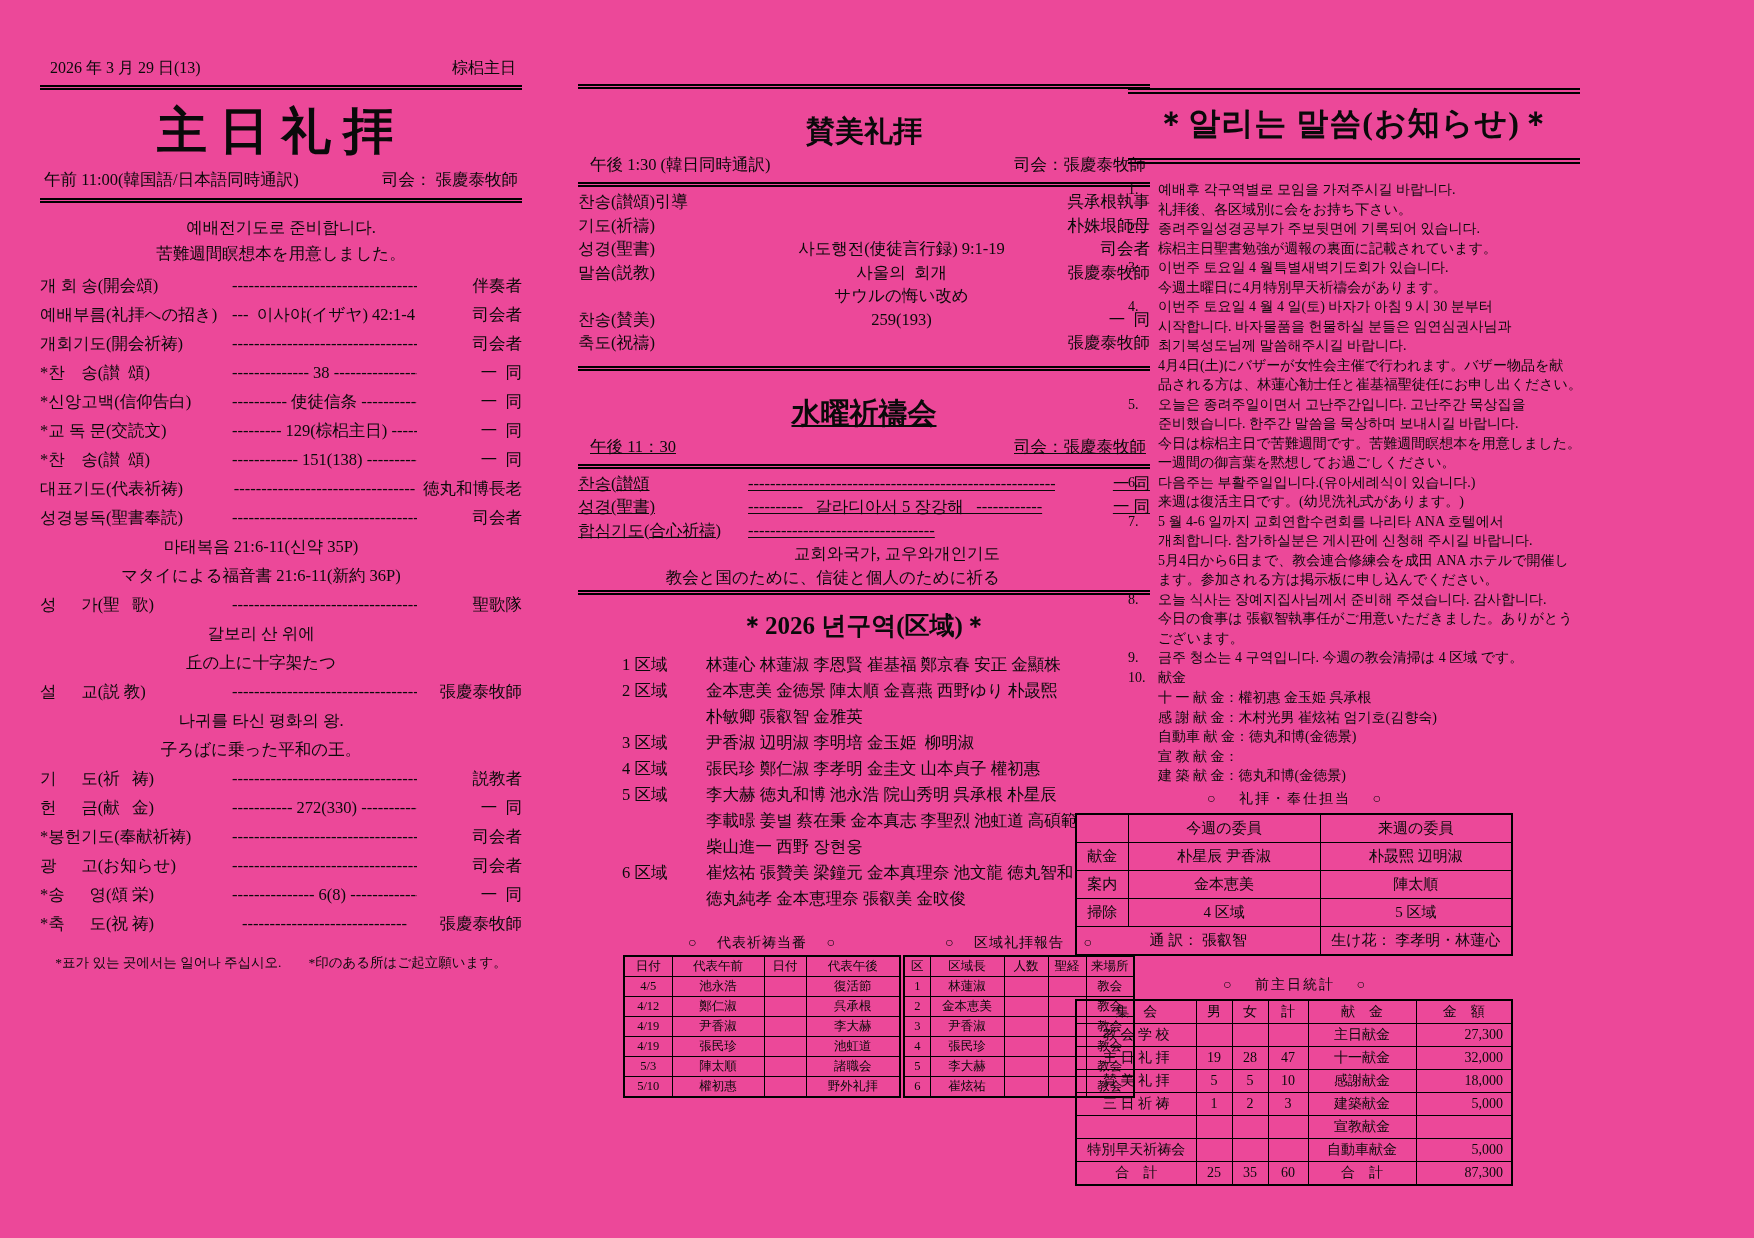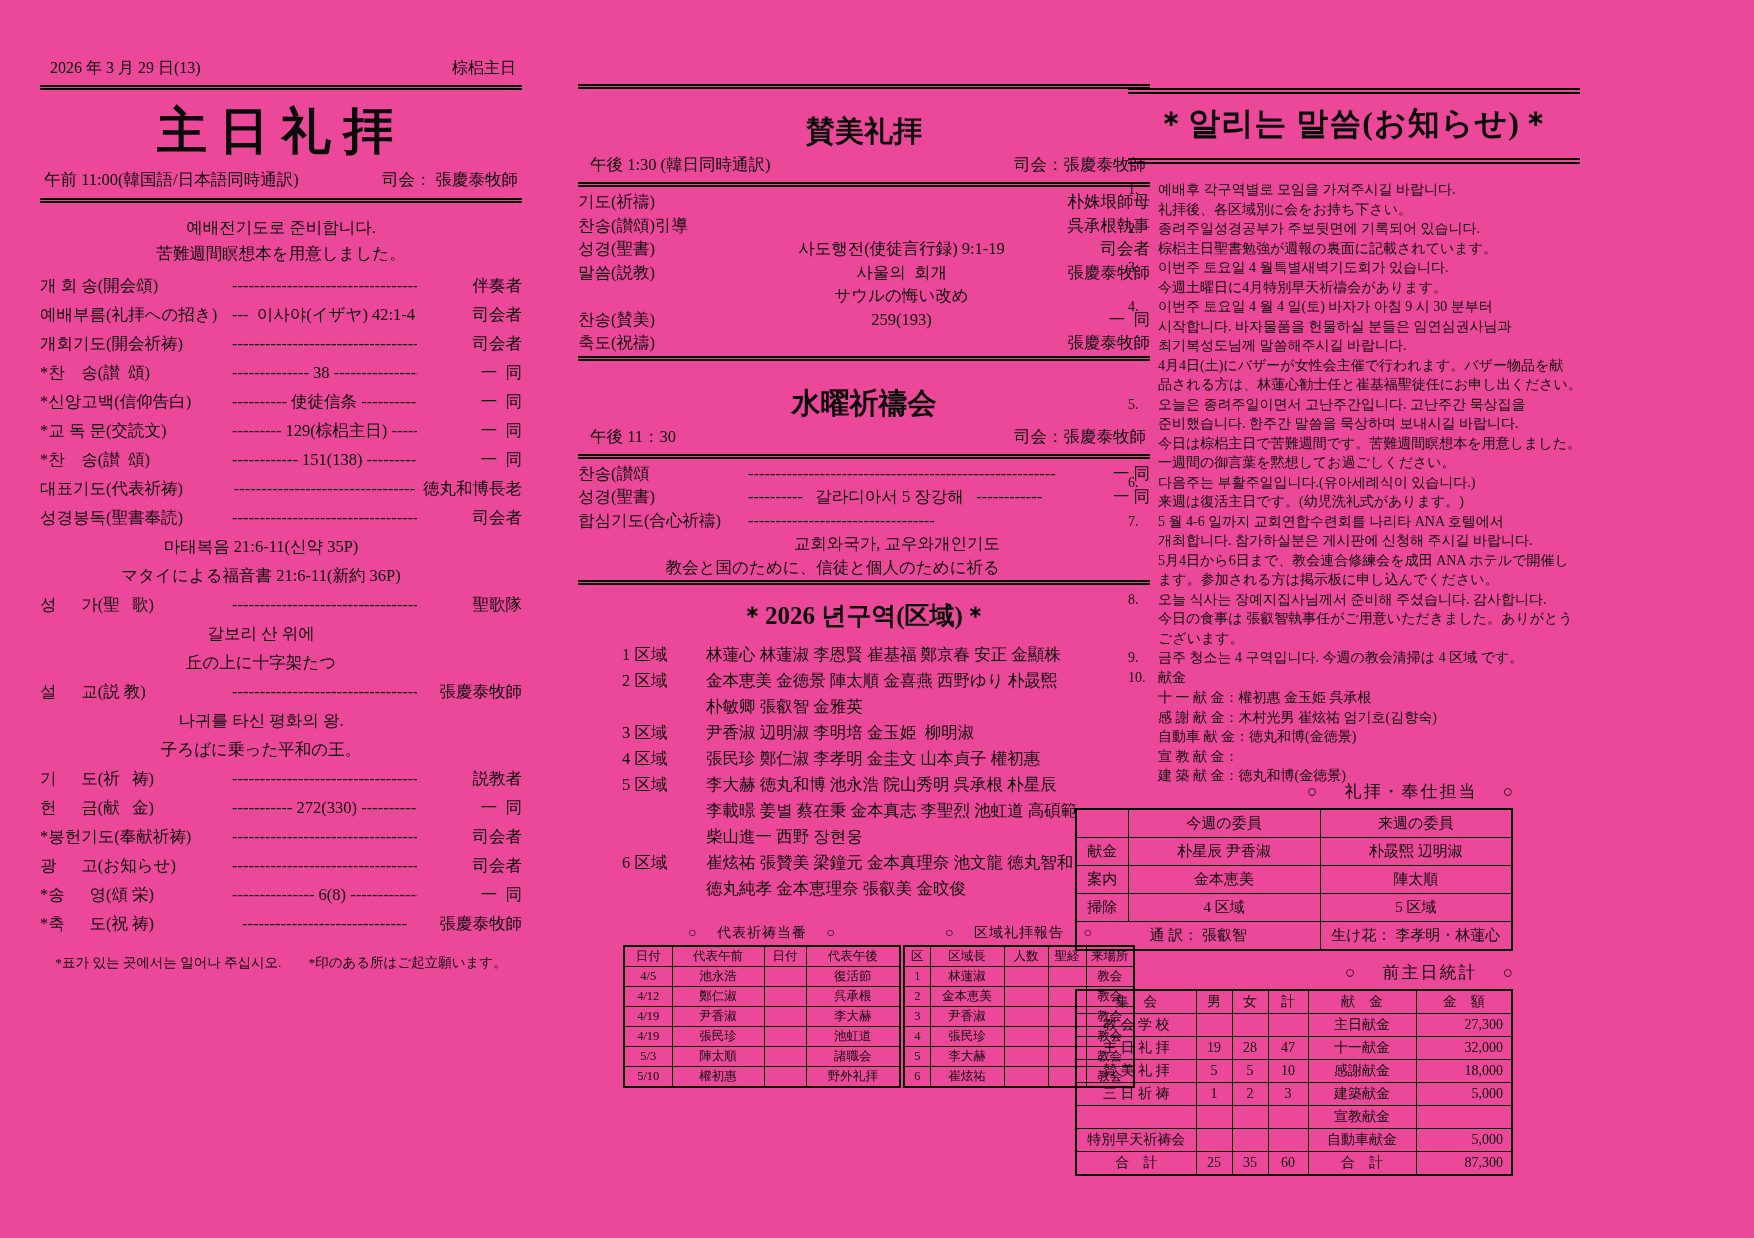--- a/index.html
+++ b/index.html
@@ -21,21 +21,21 @@
   .prog{margin-top:4px;}
   .prow{display:flex;align-items:baseline;min-height:29px;position:relative;font-size:16.5px;}
   .pl{width:192px;white-space:pre;overflow:hidden;}
   .pm{flex:1;text-align:center;white-space:pre;overflow:hidden;}
   .pn{width:105px;text-align:right;white-space:pre;}
   .pc{position:absolute;left:0;right:40px;text-align:center;white-space:pre;}
   .fn{text-align:center;font-size:13.5px;margin-top:12px;white-space:pre;}
 
   
   .psec{border-top:5px double #000;}
-  .wsec{border-top:5px double #000;}
+  .wsec{border-top:5px double #000;margin-top:10px;text-decoration:underline;}
   .dist{border-top:5px double #000;}
   .st{font-size:29px;font-weight:bold;text-align:center;padding:23px 0 2px;}
   .sub2{display:flex;justify-content:space-between;font-size:16.5px;
         padding:0 4px 6px 12px;border-bottom:5px double #000;}
   #c2 .prow{min-height:23.5px;font-size:16.5px;}
   #c2 .pl{width:170px;}
   #c2 .pn{width:95px;}
   .wsec .pm{text-align:left;}
   .wsec .prow{min-height:24px;}
   .wsec .pc{text-align:right;padding-right:110px;}
@@ -52,21 +52,21 @@
   .duty th,.duty td{height:17px;text-align:center;}
 
   
   .t3{border-top:6px double #000;border-bottom:6px double #000;text-align:center;
       font-size:32px;font-weight:bold;padding:8px 0 12px;margin-bottom:16px;letter-spacing:1px;}
   .nrow{display:flex;font-size:14px;line-height:19.5px;min-height:19.5px;}
   .nno{width:30px;flex:none;white-space:pre;}
   .nt{flex:1;white-space:pre;overflow:hidden;}
   .offs{margin-top:1px;}
   .orow{padding-left:30px;font-size:14px;line-height:19.5px;white-space:pre;}
-  .cap3{font-size:17px;text-align:right;margin:10px 0 5px;letter-spacing:2px;white-space:pre;}
+  .cap3{font-size:14px;text-align:center;margin:20px 0 5px;letter-spacing:2px;white-space:pre;}
   .serve{font-size:15px;border:2px solid #000;width:438px;}
   .serve th,.serve td{height:25px;text-align:center;}
   .stats{font-size:14px;border:2px solid #000;width:438px;}
   .stats th,.stats td{height:20px;text-align:center;}
   .stats td:nth-child(6){text-align:right;padding-right:8px;}
 </style>
 </head>
 <body>
 
 <div class="page">
@@ -252,30 +252,30 @@
 
   <div class="col" id="c2">
     <div class="psec">
       <div class="st">賛美礼拝</div>
       <div class="sub2">
         <span>午後 1:30 (韓日同時通訳)</span>
         <span>司会：張慶泰牧師</span>
       </div>
       <div class="prog">
   <div class="prow">
+    <span class="pl">찬송(讃頌)引導</span>
+    <span class="pm"></span>
+    <span class="pn">呉承根執事</span>
+    <span class="pc"></span>
+  </div>
+
+  <div class="prow">
     <span class="pl">기도(祈禱)</span>
     <span class="pm"></span>
     <span class="pn">朴姝垠師母</span>
-    <span class="pc"></span>
-  </div>
-
-  <div class="prow">
-    <span class="pl">찬송(讃頌)引導</span>
-    <span class="pm"></span>
-    <span class="pn">呉承根執事</span>
     <span class="pc"></span>
   </div>
 
   <div class="prow">
     <span class="pl">성경(聖書)</span>
     <span class="pm">사도행전(使徒言行録) 9:1-19</span>
     <span class="pn">司会者</span>
     <span class="pc"></span>
   </div>
 

